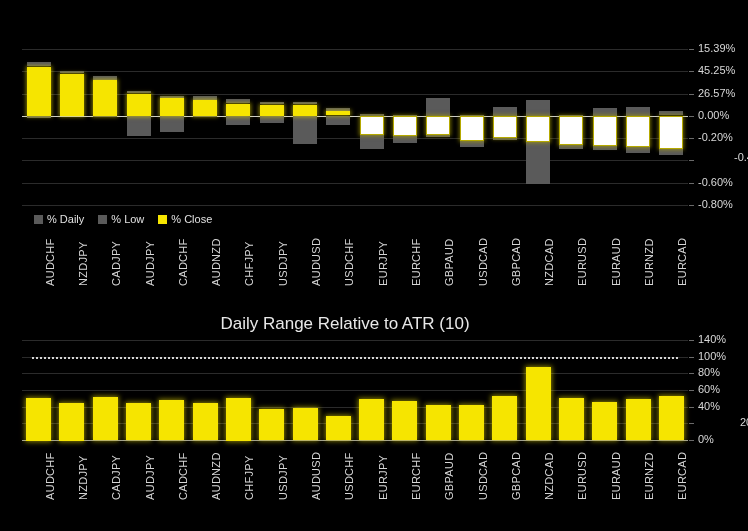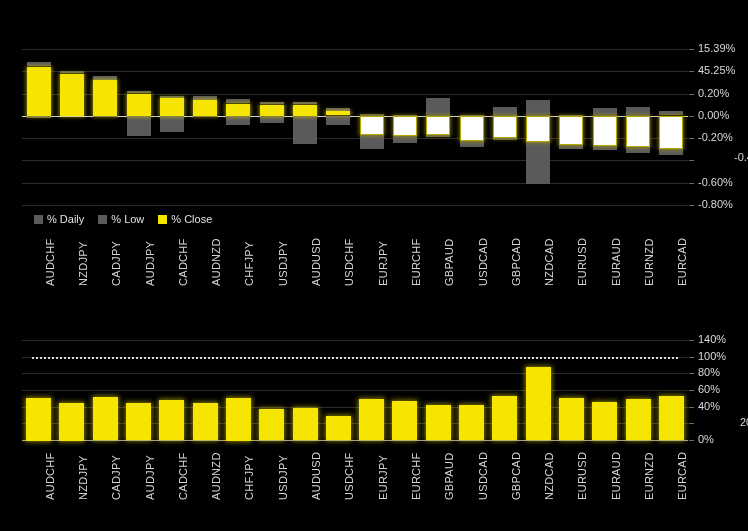--- a/index.html
+++ b/index.html
@@ -147,21 +147,21 @@
   <div id="chart1-plot" class="plot-area" style="left: 22px; top: 49px; width: 666px; height: 156px;"></div>
   <div id="chart1-yaxis">
       <div class="gridline" style="left: 22px; width: 666px; top: 49px;"></div>
       <div class="ytick-dash" style="left: 689px; top: 49px;"></div>
       <div class="ytick" style="left: 698px; top: 42px;">15.39%</div>
       <div class="gridline" style="left: 22px; width: 666px; top: 71px;"></div>
       <div class="ytick-dash" style="left: 689px; top: 71px;"></div>
       <div class="ytick" style="left: 698px; top: 64.2857px;">45.25%</div>
       <div class="gridline" style="left: 22px; width: 666px; top: 94px;"></div>
       <div class="ytick-dash" style="left: 689px; top: 94px;"></div>
-      <div class="ytick" style="left: 698px; top: 86.5714px;">0.20%</div>
+      <div class="ytick" style="left: 698px; top: 86.5714px;">26.57%</div>
       <div class="zeroline" style="left: 22px; width: 666px; top: 116px;"></div>
       <div class="ytick-dash" style="left: 689px; top: 116px;"></div>
       <div class="ytick" style="left: 698px; top: 108.857px;">0.00%</div>
       <div class="gridline" style="left: 22px; width: 666px; top: 138px;"></div>
       <div class="ytick-dash" style="left: 689px; top: 138px;"></div>
       <div class="ytick" style="left: 698px; top: 131.143px;">-0.20%</div>
       <div class="gridline" style="left: 22px; width: 666px; top: 160px;"></div>
       <div class="ytick-dash" style="left: 689px; top: 160px;"></div>
       <div class="ytick" style="left: 698px; top: 151px; margin-left: 36px;">-0.40%</div>
       <div class="gridline" style="left: 22px; width: 666px; top: 183px;"></div>
@@ -302,20 +302,21 @@
       <div class="cat-label" style="left: 443.25px; top: 286px;">GBPAUD</div>
       <div class="cat-label" style="left: 476.55px; top: 286px;">USDCAD</div>
       <div class="cat-label" style="left: 509.85px; top: 286px;">GBPCAD</div>
       <div class="cat-label" style="left: 543.15px; top: 286px;">NZDCAD</div>
       <div class="cat-label" style="left: 576.45px; top: 286px;">EURUSD</div>
       <div class="cat-label" style="left: 609.75px; top: 286px;">EURAUD</div>
       <div class="cat-label" style="left: 643.05px; top: 286px;">EURNZD</div>
       <div class="cat-label" style="left: 676.35px; top: 286px;">EURCAD</div>
     </div>
 
+  <div id="chart2-title">Daily Range Relative to ATR (10)</div>
   <div id="chart2-plot" class="plot-area" style="left: 22px; top: 340px; width: 666px; height: 100px;"></div>
   <div id="chart2-yaxis">
       <div class="gridline" style="left: 22px; width: 666px; top: 340px;"></div>
       <div class="ytick-dash" style="left: 689px; top: 340px;"></div>
       <div class="ytick" style="left: 698px; top: 333px;">140%</div>
       <div class="gridline" style="left: 22px; width: 666px; top: 357px;"></div>
       <div class="ytick-dash" style="left: 689px; top: 357px;"></div>
       <div class="ytick" style="left: 698px; top: 349.667px;">100%</div>
       <div class="gridline" style="left: 22px; width: 666px; top: 373px;"></div>
       <div class="ytick-dash" style="left: 689px; top: 373px;"></div>

